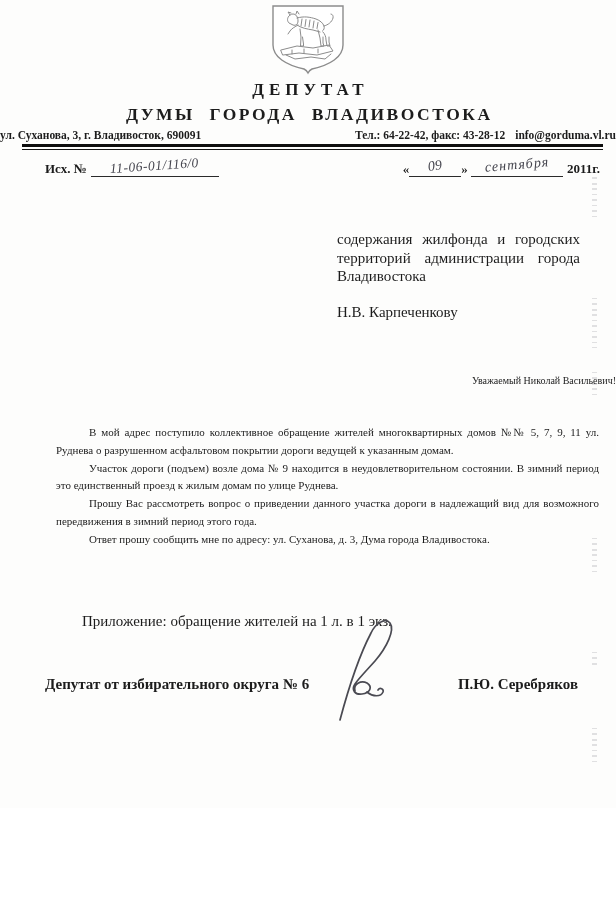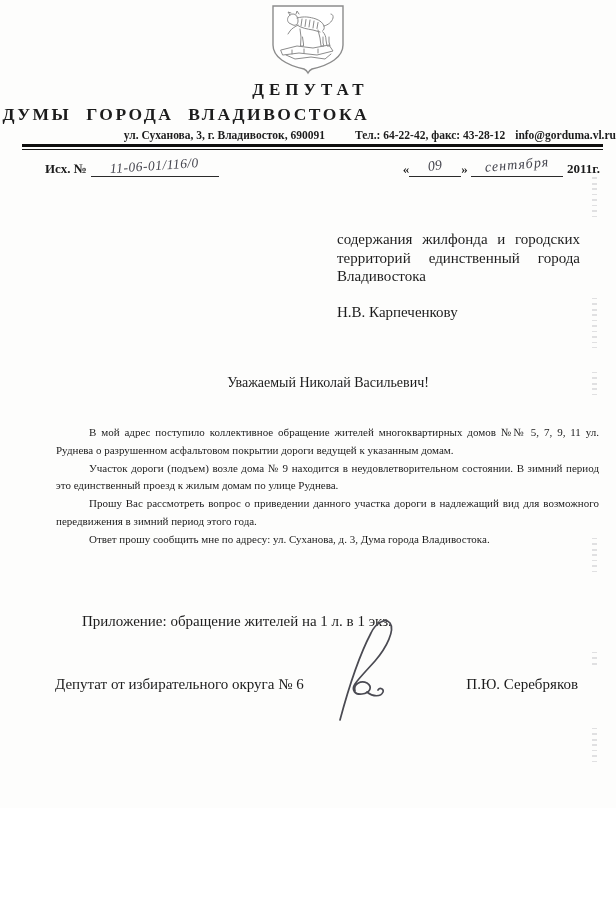--- a/index.html
+++ b/index.html
@@ -5,24 +5,24 @@
   html,body{margin:0;padding:0;background:#ffffff;}
   .page{
     position:relative;width:616px;height:808px;background:#fdfdfc;
     font-family:"Liberation Serif","DejaVu Serif",serif;color:#1c1c1c;
     overflow:hidden;
   }
   
   .emblem{position:absolute;top:3px;left:266px;width:84px;height:72px;}
   .org-title-1{position:absolute;top:80px;left:0;right:0;text-align:center;
     font-weight:bold;font-size:17px;letter-spacing:5px;text-indent:5px;}
-  .org-title-2{position:absolute;top:104px;left:0;right:0;
+  .org-title-2{position:absolute;top:104px;left:0;right:0;text-align:center;
     font-weight:bold;font-size:17.5px;letter-spacing:2.5px;word-spacing:8px;text-indent:2.5px;}
   .contact-row{position:absolute;top:129px;left:0;right:0;display:flex;
-    justify-content:flex-end;gap:30px;font-size:11.5px;font-weight:bold;white-space:nowrap;}
+    justify-content:space-between;gap:30px;font-size:11.5px;font-weight:bold;white-space:nowrap;}
   .contact-row .email{margin-left:10px;}
   .rule{position:absolute;top:144px;left:22px;right:13px;height:2px;
     border-top:3.5px solid #0e0e0e;border-bottom:1.5px solid #151515;}
   
   .ref-row{position:absolute;top:157px;left:45px;right:16px;height:26px;
     font-size:13px;font-weight:bold;}
   .ref-left{position:absolute;left:0;top:2px;white-space:nowrap;}
   .ref-right{position:absolute;right:0;top:2px;white-space:nowrap;}
   .blank{display:inline-block;border-bottom:1.2px solid #2a2a2a;text-align:center;
     vertical-align:bottom;height:17px;}
@@ -33,29 +33,29 @@
   .hw.number{font-size:13.5px;transform:rotate(-4deg) translateY(-1px);letter-spacing:.5px;}
   .hw.day{font-size:14px;transform:rotate(-8deg) translateY(-1px);}
   .hw.month{font-size:14px;transform:rotate(-5deg) translateY(-2px);letter-spacing:1px;}
   
   .addressee{position:absolute;top:230px;left:337px;width:243px;
     font-size:15px;line-height:18.7px;}
   .addressee .jline{text-align:justify;text-align-last:justify;}
   .addressee .lastline{text-align:left;}
   .addressee-name{margin-top:17px;}
   
-  .salutation{position:absolute;top:375px;left:0;right:0;text-align:center;font-size:14px;padding-left:40px;}
+  .salutation{position:absolute;top:375px;left:0;right:0;text-align:right;font-size:10px;padding-left:40px;}
   .body-text{position:absolute;top:424px;left:56px;width:543px;
     font-size:11px;line-height:17.8px;text-align:justify;}
   .body-text p{margin:0;text-indent:33px;}
   .attachment{position:absolute;top:613px;left:42px;width:543px;
     font-size:15px;text-indent:40px;}
   
-  .sign-row{position:absolute;top:676px;left:55px;right:38px;display:flex;
-    justify-content:space-between;font-size:15px;}
+  .sign-row{position:absolute;top:676px;left:45px;right:38px;display:flex;
+    justify-content:space-between;font-size:15px;font-weight:bold;}
   .signature-svg{position:absolute;top:614px;left:315px;width:100px;height:110px;}
   
   .executor{position:absolute;top:840px;left:45px;font-size:13px;line-height:16.5px;}
   
   .artifact{position:absolute;left:592px;width:5px;opacity:.35;filter:blur(.4px);
     background:repeating-linear-gradient(180deg,rgba(70,70,85,.45) 0 1.5px,transparent 1.5px 5.5px);}
   .a1{top:172px;height:46px;} .a2{top:298px;height:50px;} .a3{top:372px;height:24px;}
   .a4{top:538px;height:34px;} .a5{top:652px;height:16px;} .a6{top:728px;height:34px;}
 </style>
 </head>
@@ -107,21 +107,21 @@
       <span>Исх. №</span><span class="blank num"><span class="hw number">11-06-01/116/0</span></span>
     </div>
     <div class="ref-right">
       <span>«</span><span class="blank day"><span class="hw day">09</span></span><span>»</span>
       <span class="blank month"><span class="hw month">сентября</span></span><span>2011г.</span>
     </div>
   </div>
 
   <div class="addressee">
     <div class="jline">содержания жилфонда и городских</div>
-    <div class="jline">территорий единственный города</div>
+    <div class="jline">территорий администрации города</div>
     <div class="lastline">Владивостока</div>
     <div class="addressee-name">Н.В. Карпеченкову</div>
   </div>
 
   <div class="salutation">Уважаемый Николай Васильевич!</div>
 
   <div class="body-text">
     <p>В мой адрес поступило коллективное обращение жителей многоквартирных домов №№ 5, 7, 9, 11 ул. Руднева о разрушенном асфальтовом покрытии дороги ведущей к указанным домам.</p>
     <p>Участок дороги (подъем) возле дома № 9 находится в неудовлетворительном состоянии. В зимний период это единственный проезд к жилым домам по улице Руднева.</p>
     <p>Прошу Вас рассмотреть вопрос о приведении данного участка дороги в надлежащий вид для возможного передвижения в зимний период этого года.</p>

